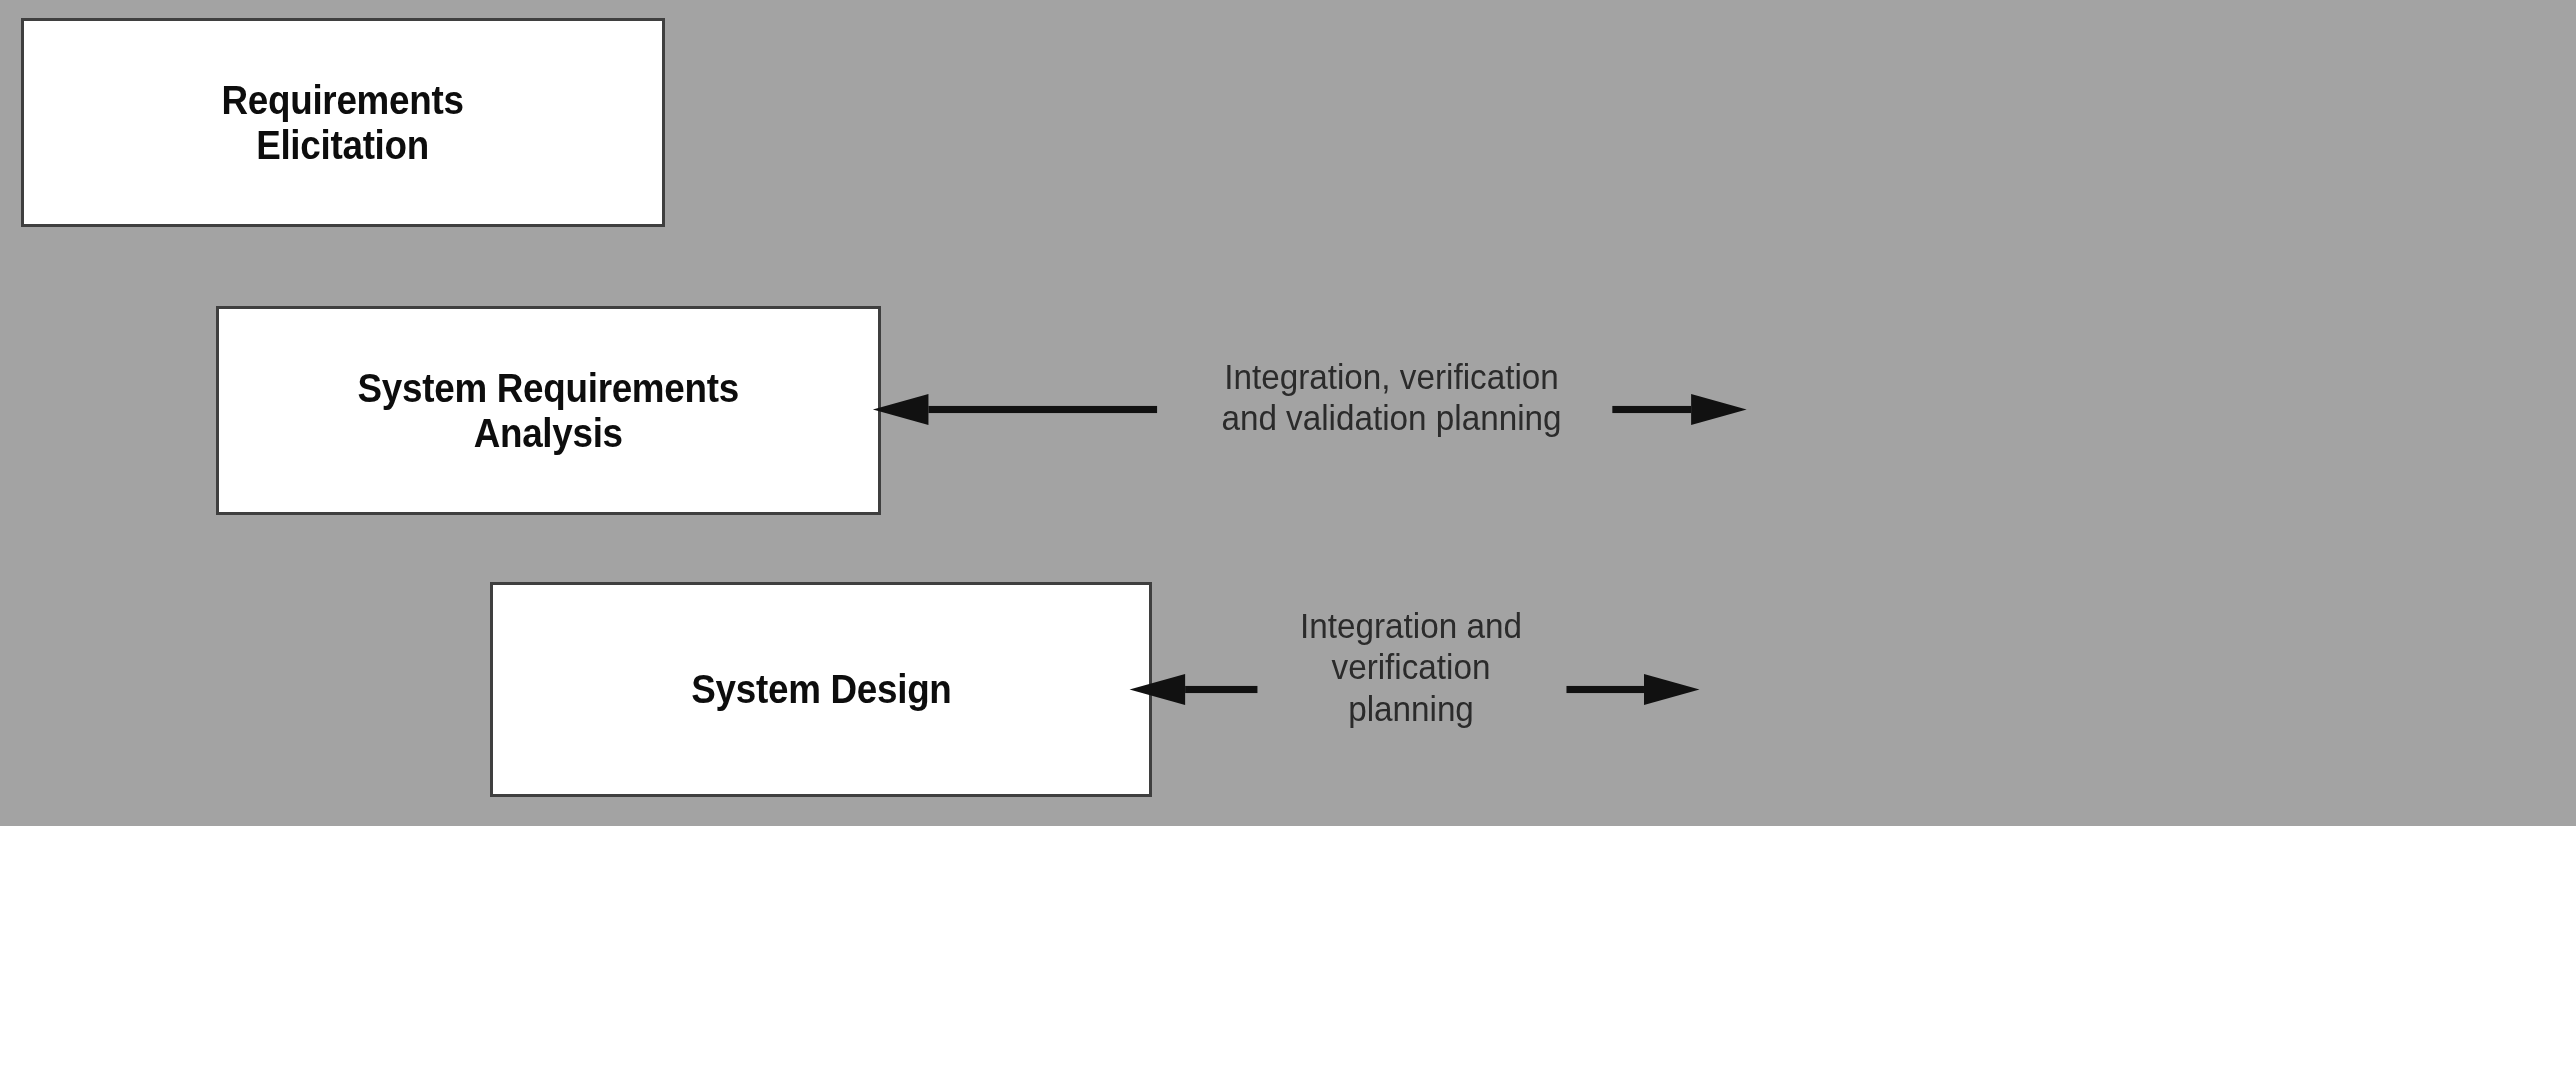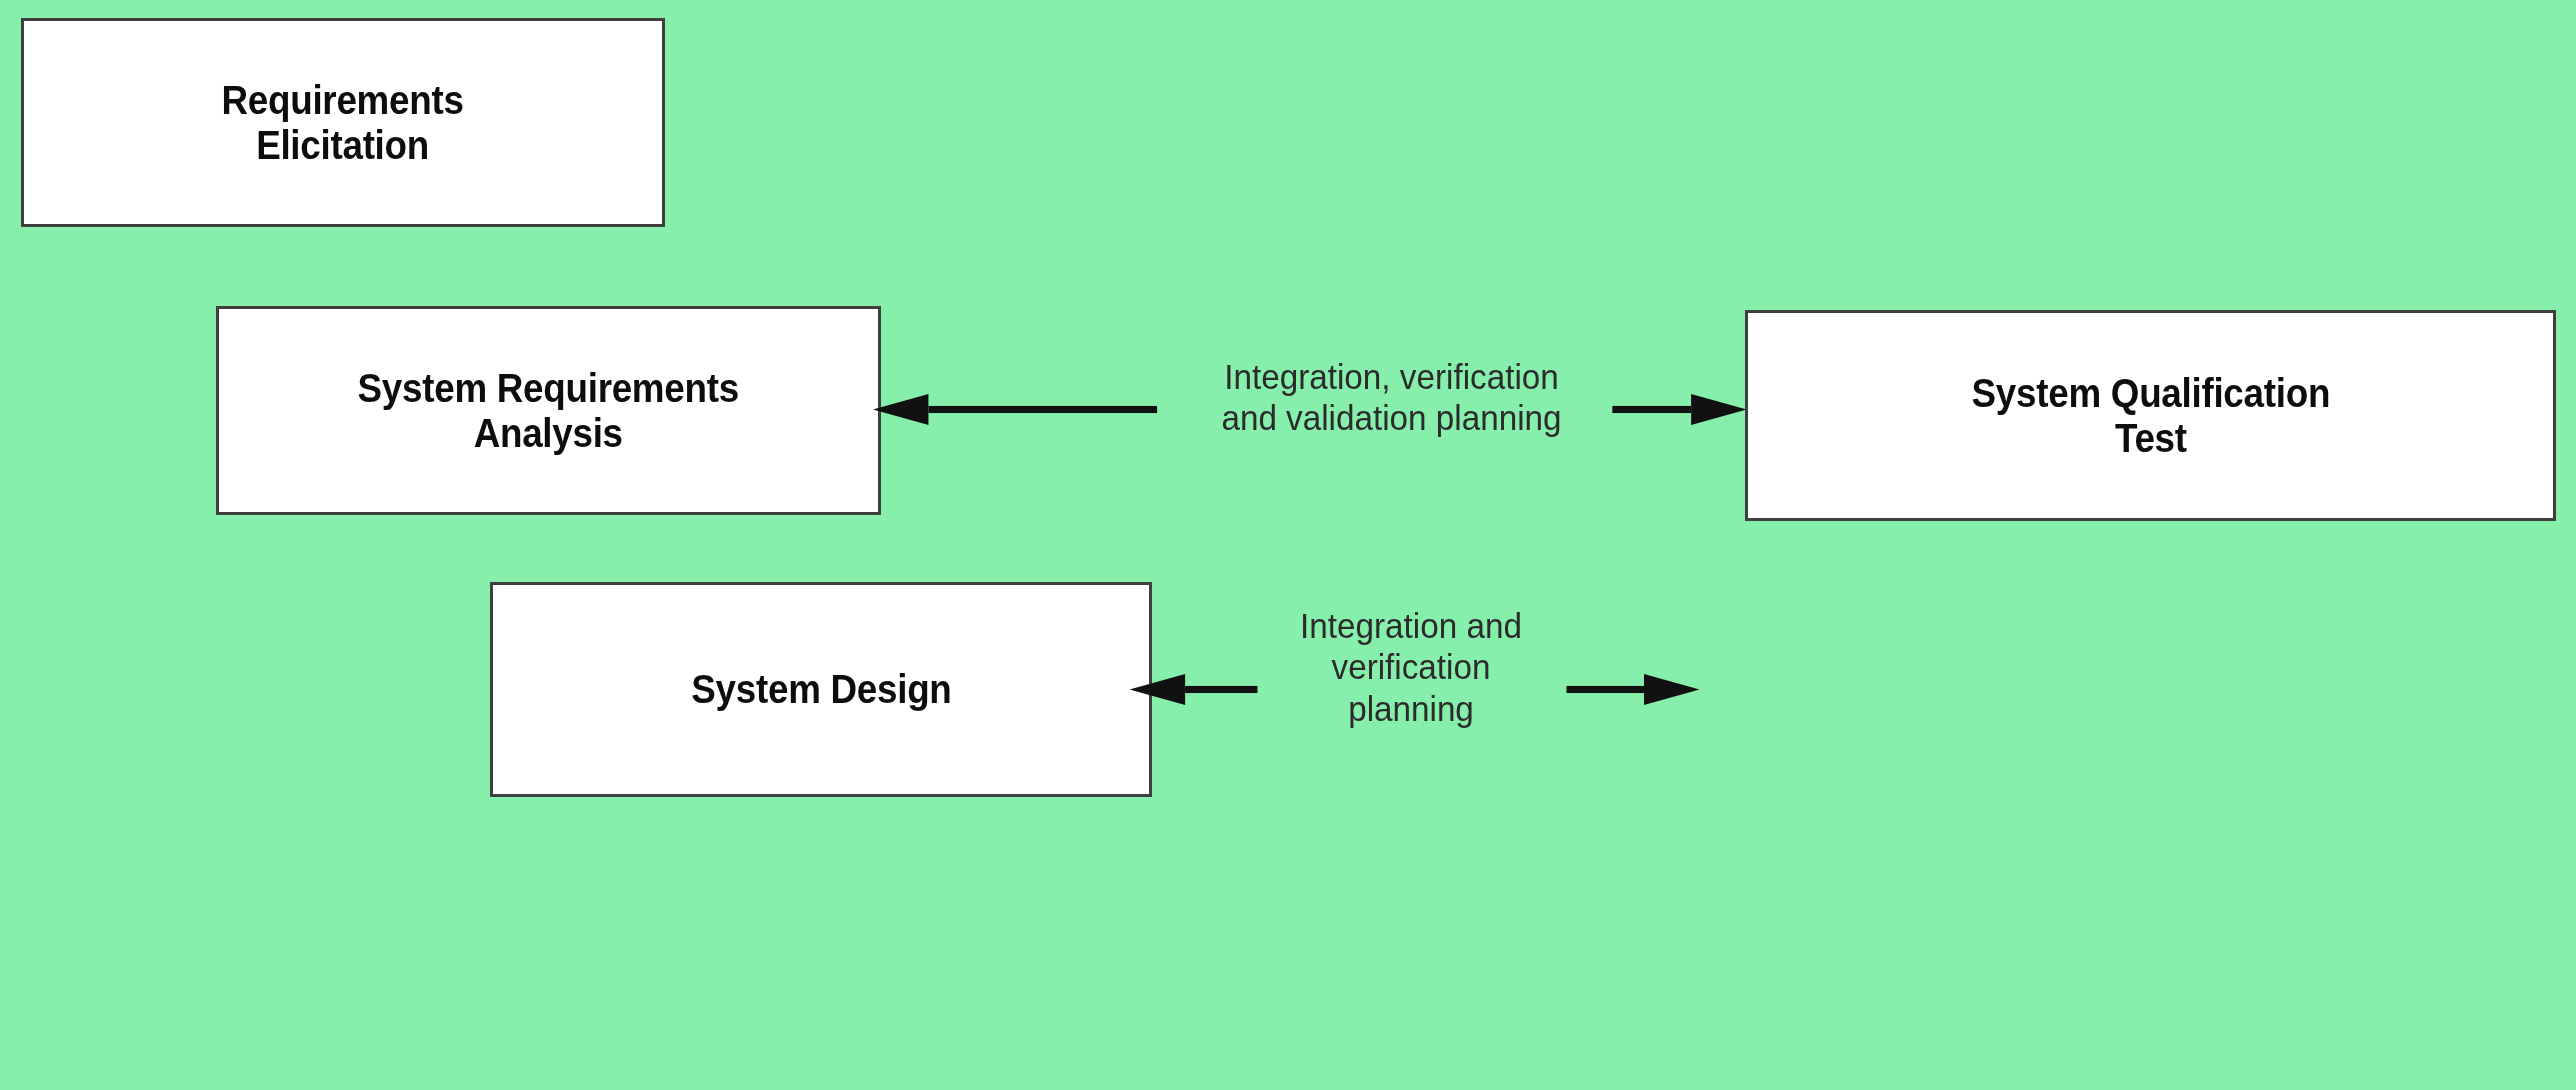--- a/index.html
+++ b/index.html
@@ -6,22 +6,22 @@
     margin: 0;
     padding: 0;
     background: #ffffff;
   }
   body {
     font-family: "Liberation Sans", sans-serif;
   }
   #canvas {
     position: relative;
     width: 2576px;
-    height: 1090px;
-    background: #86efac;
+    height: 826px;
+    background: #a3a3a3;
     overflow: hidden;
   }
 
   
   .node {
     position: absolute;
     box-sizing: border-box;
     background: #ffffff;
     border: 3.3px solid #3f3f3f;
     display: flex;
@@ -65,24 +65,20 @@
 
 <div id="canvas">
     <div class="node" style="left: 21px; top: 18px; width: 644px; height: 209px;">
       <div class="node-label">Requirements
 Elicitation</div>
     </div>
     <div class="node" style="left: 216px; top: 306px; width: 665px; height: 209px;">
       <div class="node-label">System Requirements
 Analysis</div>
     </div>
-    <div class="node" style="left: 1745px; top: 310px; width: 811px; height: 211px;">
-      <div class="node-label">System Qualification
-Test</div>
-    </div>
     <div class="node" style="left: 490px; top: 582px; width: 662px; height: 215px;">
       <div class="node-label">System Design</div>
     </div>
     <div class="edge-label" style="left: 1151px; top: 356px; width: 481px;">Integration, verification
 and validation planning</div>
     <div class="edge-label" style="left: 1255px; top: 605px; width: 312px;">Integration and
 verification
 planning</div>
     <div class="arrow" style="left: 872px; top: 394px; width: 286px; height: 31px;">
       <svg width="286" height="31" viewBox="0 0 440 48">

